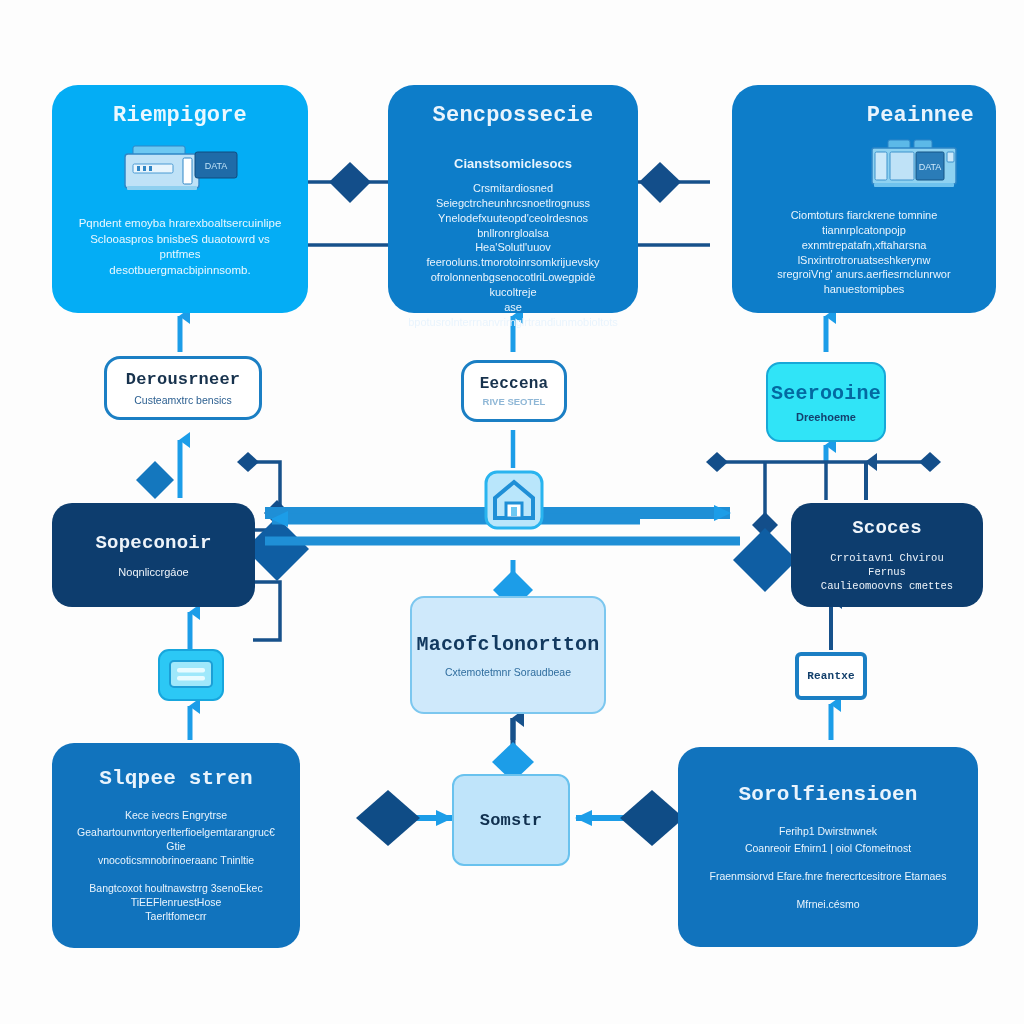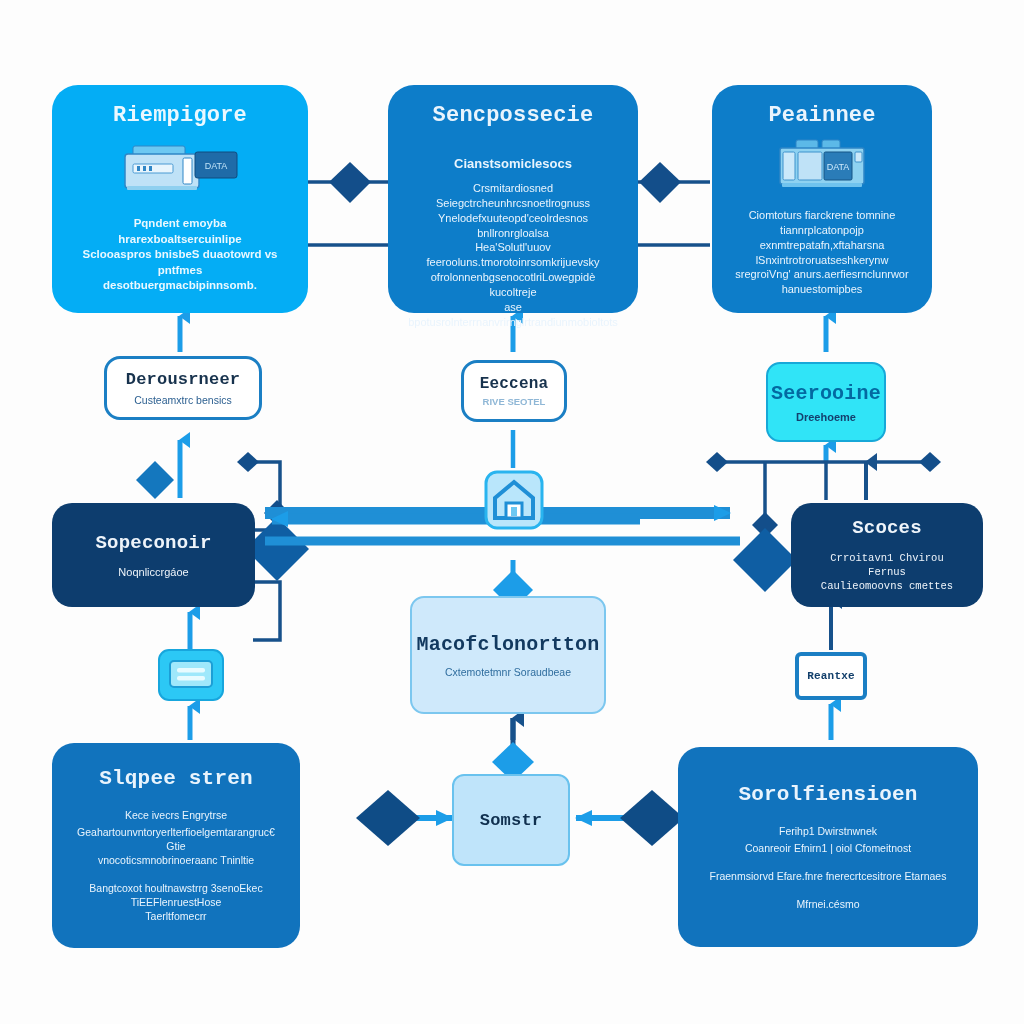--- a/index.html
+++ b/index.html
@@ -204,36 +204,36 @@
         <rect x="12" y="24" width="40" height="9" rx="1.5" fill="#e8f5fd" stroke="#4a9ad3"></rect>
         <rect x="16" y="26" width="3" height="5" fill="#2f86c6"></rect>
         <rect x="22" y="26" width="3" height="5" fill="#2f86c6"></rect>
         <rect x="28" y="26" width="3" height="5" fill="#2f86c6"></rect>
         <rect x="62" y="18" width="9" height="26" rx="1.5" fill="#ffffff" stroke="#2f86c6"></rect>
         <rect x="74" y="12" width="42" height="26" rx="2.5" fill="#1f6ba8" stroke="#0e4d80"></rect>
         <text x="95" y="29" font-family="Liberation Sans, sans-serif" font-size="9" fill="#bfe2f7" text-anchor="middle">DATA</text>
         <rect x="6" y="46" width="70" height="4" rx="1" fill="#8fd0f0"></rect>
       </svg>
     </div>
-    <div class="body blur-text" style="font-size:11.5px; margin-top:16px; white-space:pre-line;font-weight:bold;">Pqndent emoyba hrarexboaltsercuinlipe
+    <div class="body blur-text" style="font-size:11.5px; margin-top:16px; white-space:pre-line;">Pqndent emoyba hrarexboaltsercuinlipe
 Sclooaspros bnisbeS duaotowrd vs pntfmes
 desotbuergmacbipinnsomb.</div>
   </div>
 
   <div class="node card-blue" style="left:388px; top:85px; width:250px; height:228px;">
     <div class="title blur-text" style="font-size:22px; margin-bottom:28px;">Sencpossecie</div>
     <div class="sub blur-text" style="font-size:13px; margin-bottom:10px;">Cianstsomiclesocs</div>
     <div class="body blur-text" style="font-size:11px; white-space:pre-line;">Crsmitardiosned  Seiegctrcheunhrcsnoetlrognuss
 Ynelodefxuuteopd'ceolrdesnos bnllronrgloalsa
 Hea'Solutl'uuov feerooluns.tmorotoinrsomkrijuevsky
 ofrolonnenbgsenocotlriLowegpidè kucoltreje
 ase bpotusrolnterrnanvrirnglrtrandiunmobioltots</div>
   </div>
 
-  <div class="node card-blue" style="left:712px; top:85px; width:220px; height:228px;">
+  <div class="node card-blue" style="left:732px; top:85px; width:264px; height:228px;align-items:flex-end;">
     <div class="title blur-text" style="font-size:22px; margin-bottom:10px;">Peainnee</div>
     <div class="screen-icon">
       <svg width="96" height="52" viewBox="0 0 96 52" xmlns="http://www.w3.org/2000/svg">
         <rect x="22" y="2" width="22" height="10" rx="2" fill="#5cb9e8" stroke="#2f86c6"></rect>
         <rect x="48" y="2" width="18" height="10" rx="2" fill="#5cb9e8" stroke="#2f86c6"></rect>
         <rect x="6" y="10" width="84" height="36" rx="2" fill="#8ed2f1" stroke="#2f86c6" stroke-width="1.5"></rect>
         <rect x="9" y="14" width="12" height="28" rx="1.5" fill="#cbe9fa" stroke="#3d92cc"></rect>
         <rect x="24" y="14" width="24" height="28" rx="1.5" fill="#bfe2f7" stroke="#3d92cc"></rect>
         <rect x="50" y="14" width="28" height="28" rx="1.5" fill="#2a7cb8" stroke="#155586"></rect>
         <text x="64" y="32" font-family="Liberation Sans, sans-serif" font-size="9" fill="#cfeafb" text-anchor="middle">DATA</text>

